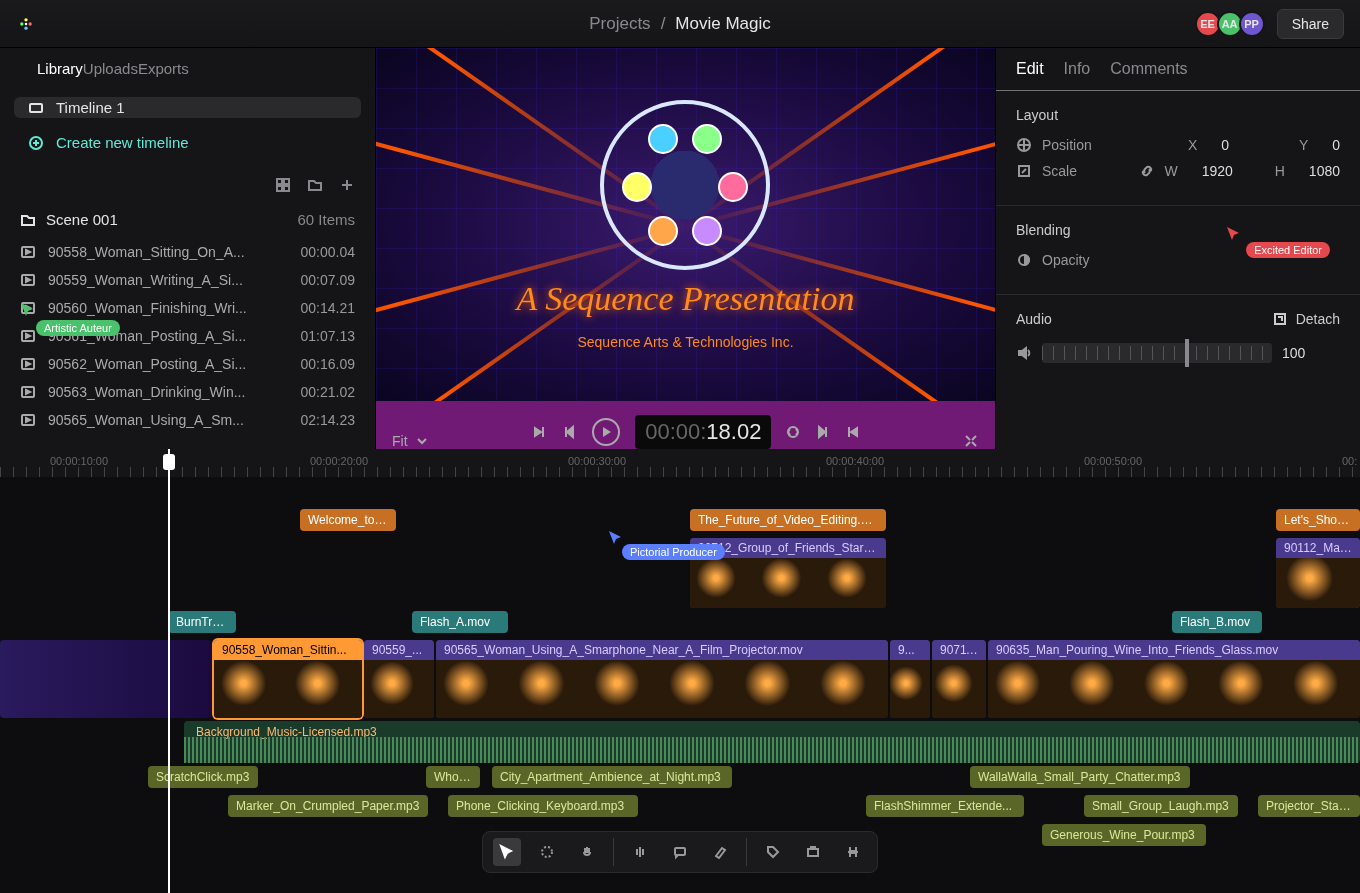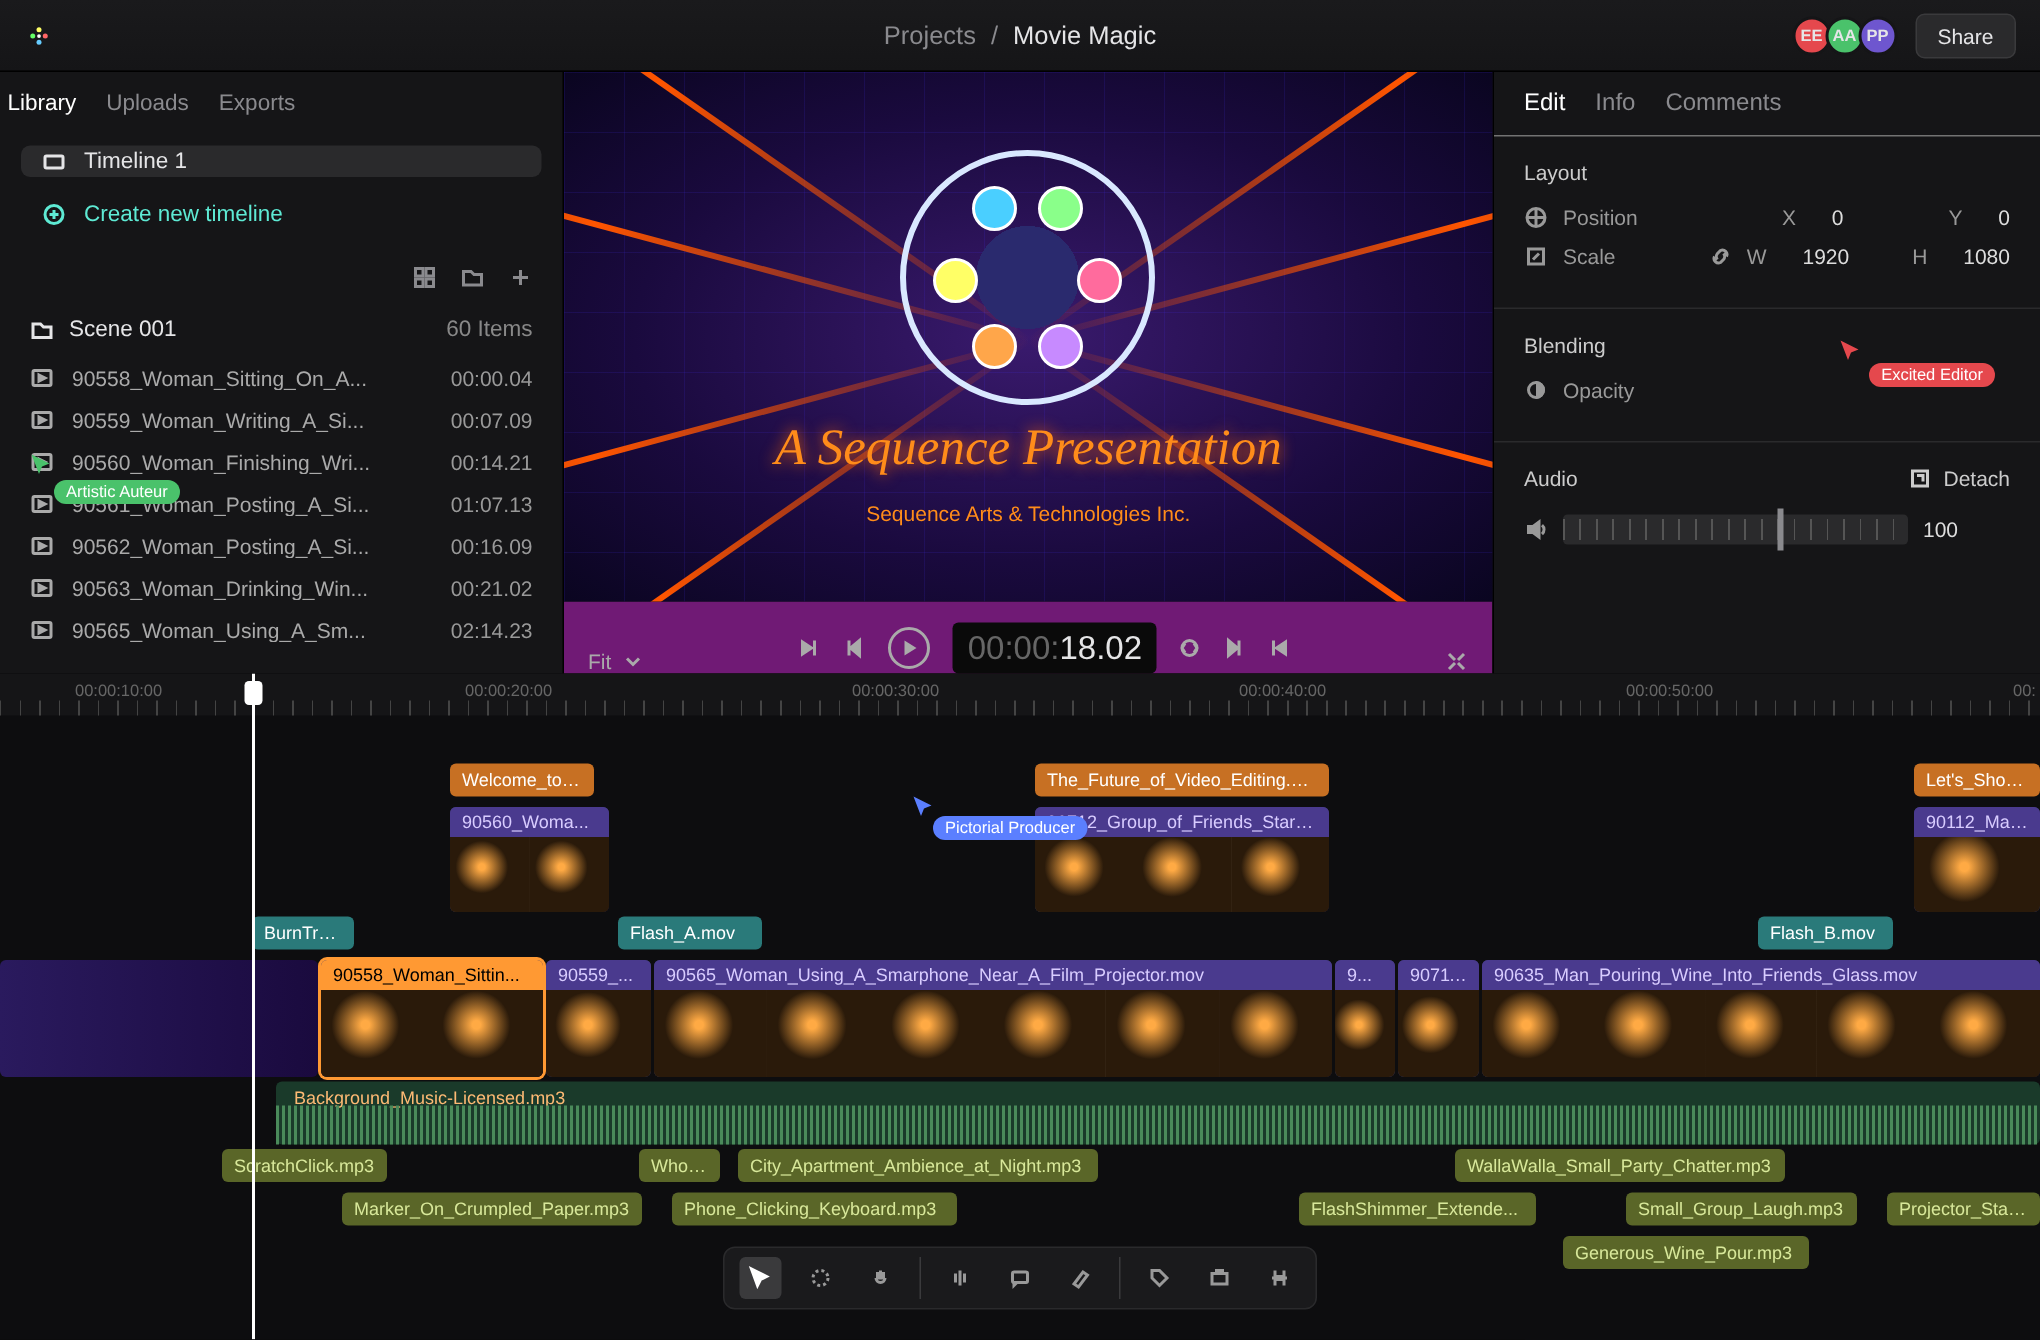--- a/index.html
+++ b/index.html
@@ -6,21 +6,21 @@
 body{width:1360px;height:893px;background:#0d0d0f;color:#e5e5e7;overflow:hidden;position:relative}
 .titlebar{height:48px;background:linear-gradient(180deg,#1a1a1c 0%,#151517 100%);display:flex;align-items:center;padding:0 16px;border-bottom:1px solid #000}
 .app-icon{width:20px;height:20px;margin-right:auto}
 .breadcrumb{position:absolute;left:50%;transform:translateX(-50%);display:flex;align-items:center;gap:10px;font-size:17px}
 .breadcrumb .muted{color:#8a8a8e}
 .avatars{display:flex;gap:0;margin-left:auto;margin-right:12px}
 .avatar{width:26px;height:26px;border-radius:50%;display:flex;align-items:center;justify-content:center;font-size:11px;font-weight:600;margin-left:-4px;border:2px solid #151517}
 .share-btn{background:#2a2a2c;border:1px solid #3a3a3c;color:#e5e5e7;padding:6px 14px;border-radius:6px;font-size:14px;cursor:pointer}
 .main{display:flex;height:401px}
 .sidebar{width:376px;background:#151517;border-right:1px solid #000;display:flex;flex-direction:column}
-.tabs{display:flex;gap:20px;padding:12px 5px;font-size:15px}
+.tabs{display:flex;padding:12px 37px;font-size:15px}
 .tab{color:#8a8a8e;cursor:pointer}
 .tab.active{color:#fff}
 .timeline-list{padding:8px 14px}
 .timeline-item{background:#2a2a2c;border-radius:6px;padding:2px 14px;display:flex;align-items:center;gap:12px;font-size:15px;margin-bottom:6px}
 .new-timeline{padding:10px 14px;display:flex;align-items:center;gap:12px;color:#5eead4;font-size:15px;cursor:pointer}
 .list-icons{display:flex;justify-content:flex-end;gap:16px;padding:8px 20px;color:#8a8a8e}
 .scene-header{display:flex;justify-content:space-between;padding:10px 20px;font-size:15px}
 .scene-items{overflow:hidden}
 .scene-item{display:flex;align-items:center;padding:6px 20px;gap:12px;font-size:14px;color:#aaa;position:relative}
 .scene-item .name{flex:1;overflow:hidden;text-overflow:ellipsis;white-space:nowrap}
@@ -361,27 +361,20 @@
   </div>
   <div class="playhead"></div>
 
   <div class="tracks">
     <div class="track-row">
       <div class="clip orange" style="left:300px;width:96px">Welcome_to_S...</div>
       <div class="clip orange" style="left:690px;width:196px">The_Future_of_Video_Editing.png</div>
       <div class="clip orange" style="left:1276px;width:84px">Let's_Show_Yo</div>
     </div>
     <div class="video-track" style="height:70px">
-      <div class="vclip" style="left:300px;width:106px">
-          <div class="vclip-label">90560_Woma...</div>
-          <div class="vclip-thumbs">
-            <span></span>
-            <span></span>
-          </div>
-        </div>
       <div class="vclip" style="left:690px;width:196px">
           <div class="vclip-label">90712_Group_of_Friends_Starti...</div>
           <div class="vclip-thumbs">
             <span></span>
             <span></span>
             <span></span>
           </div>
         </div>
       <div class="vclip" style="left:1276px;width:84px">
           <div class="vclip-label">90112_Man_M</div>

